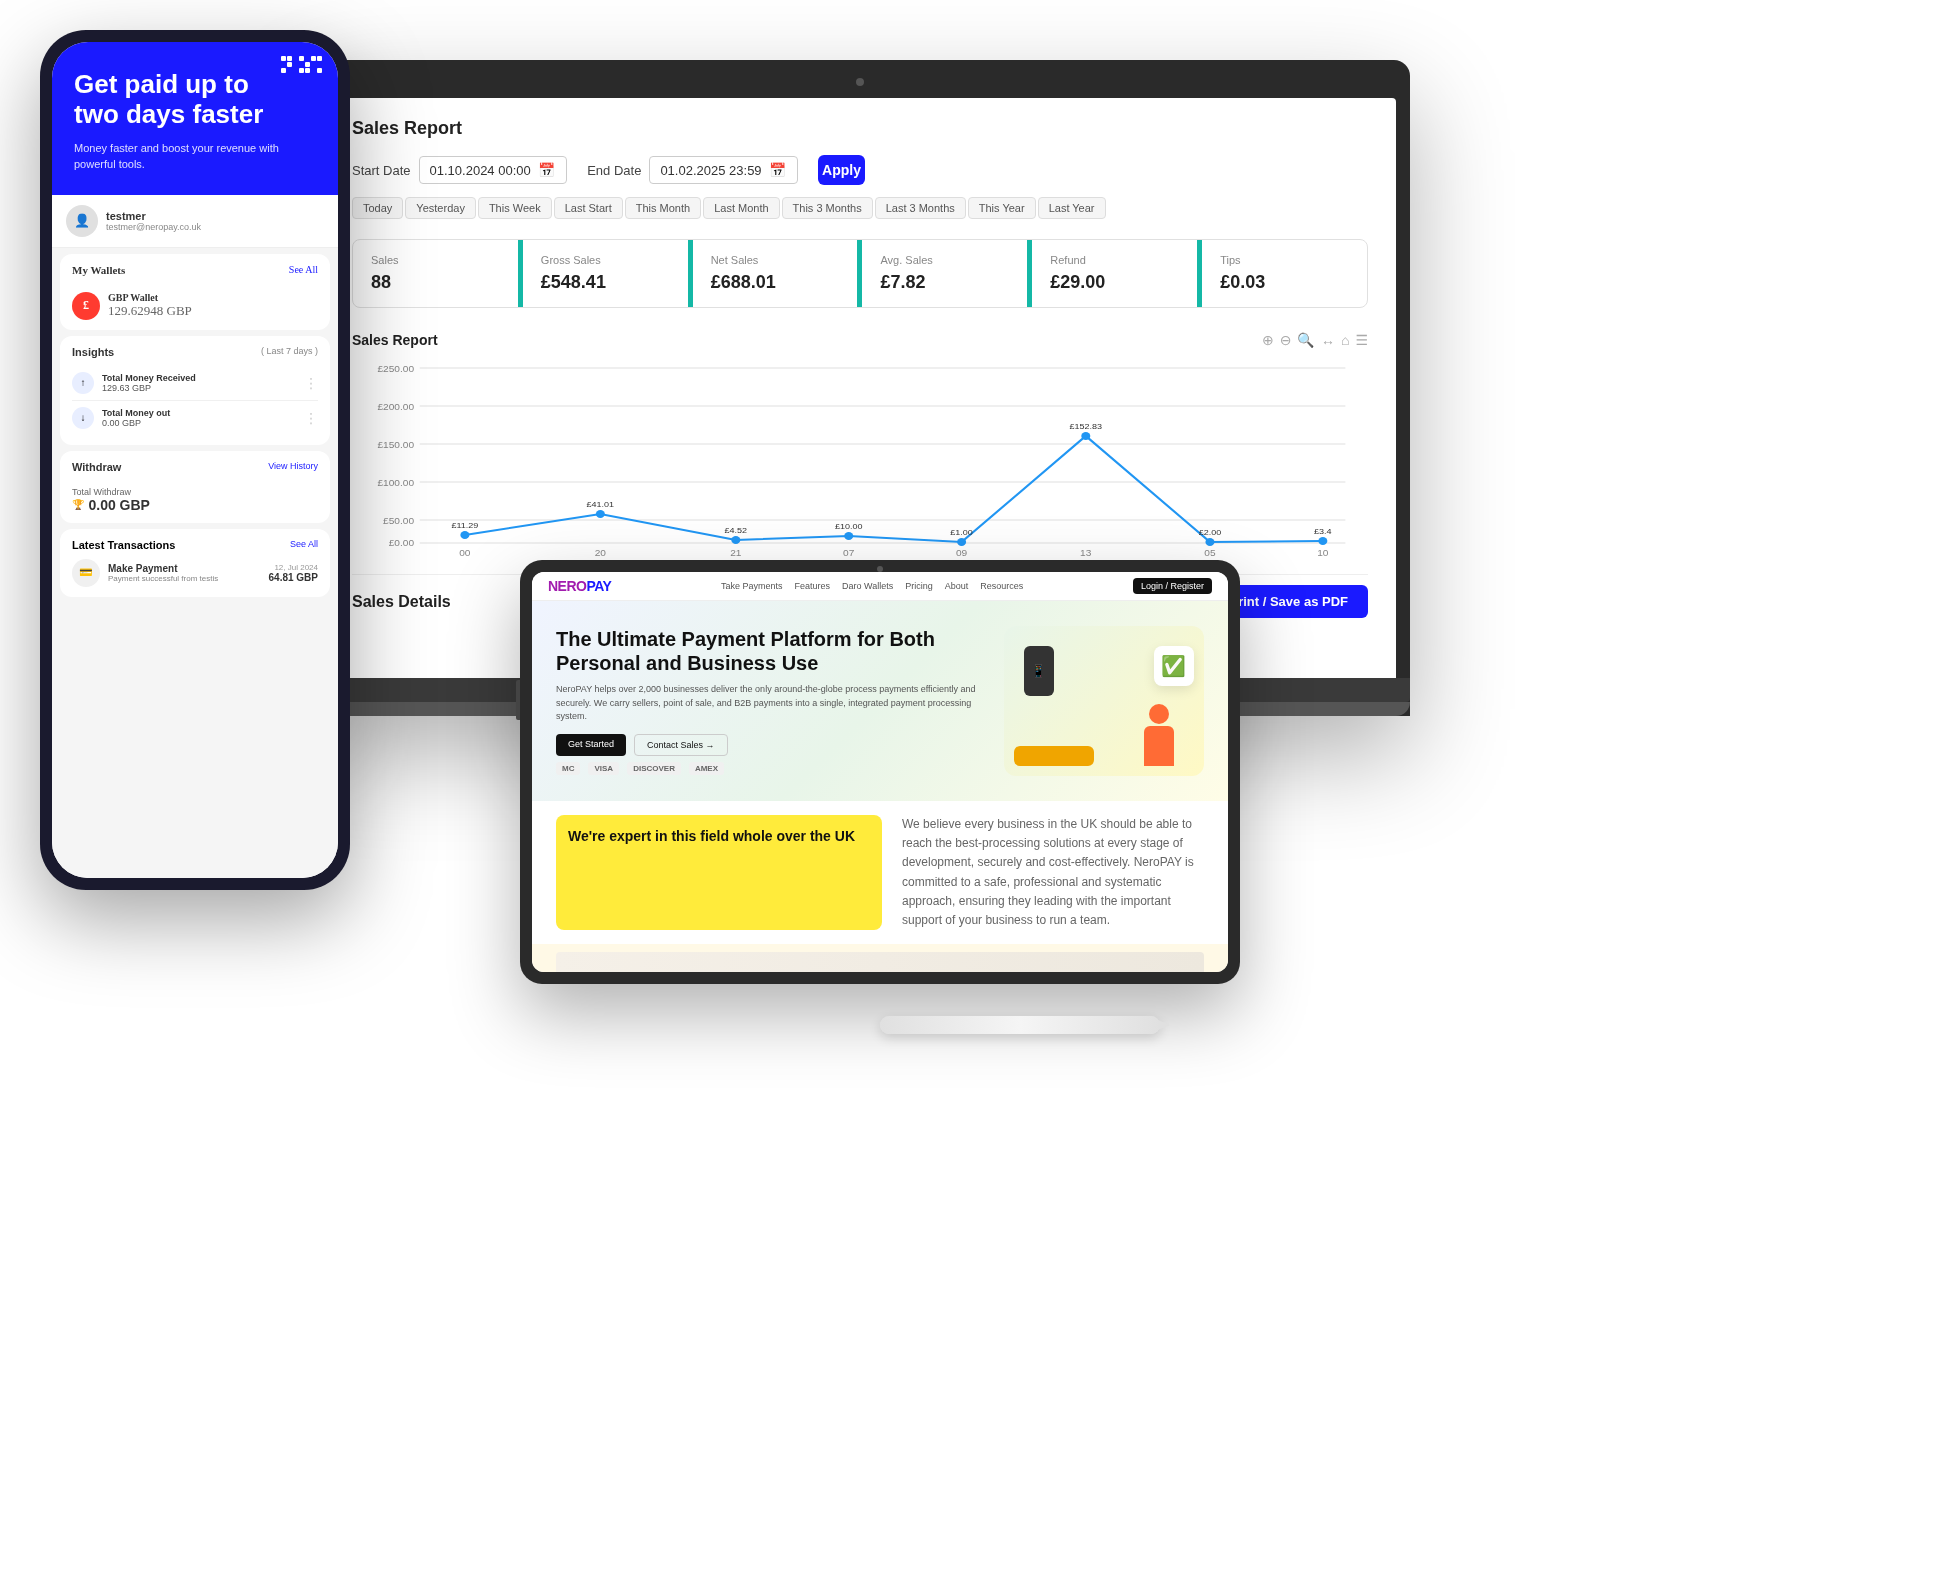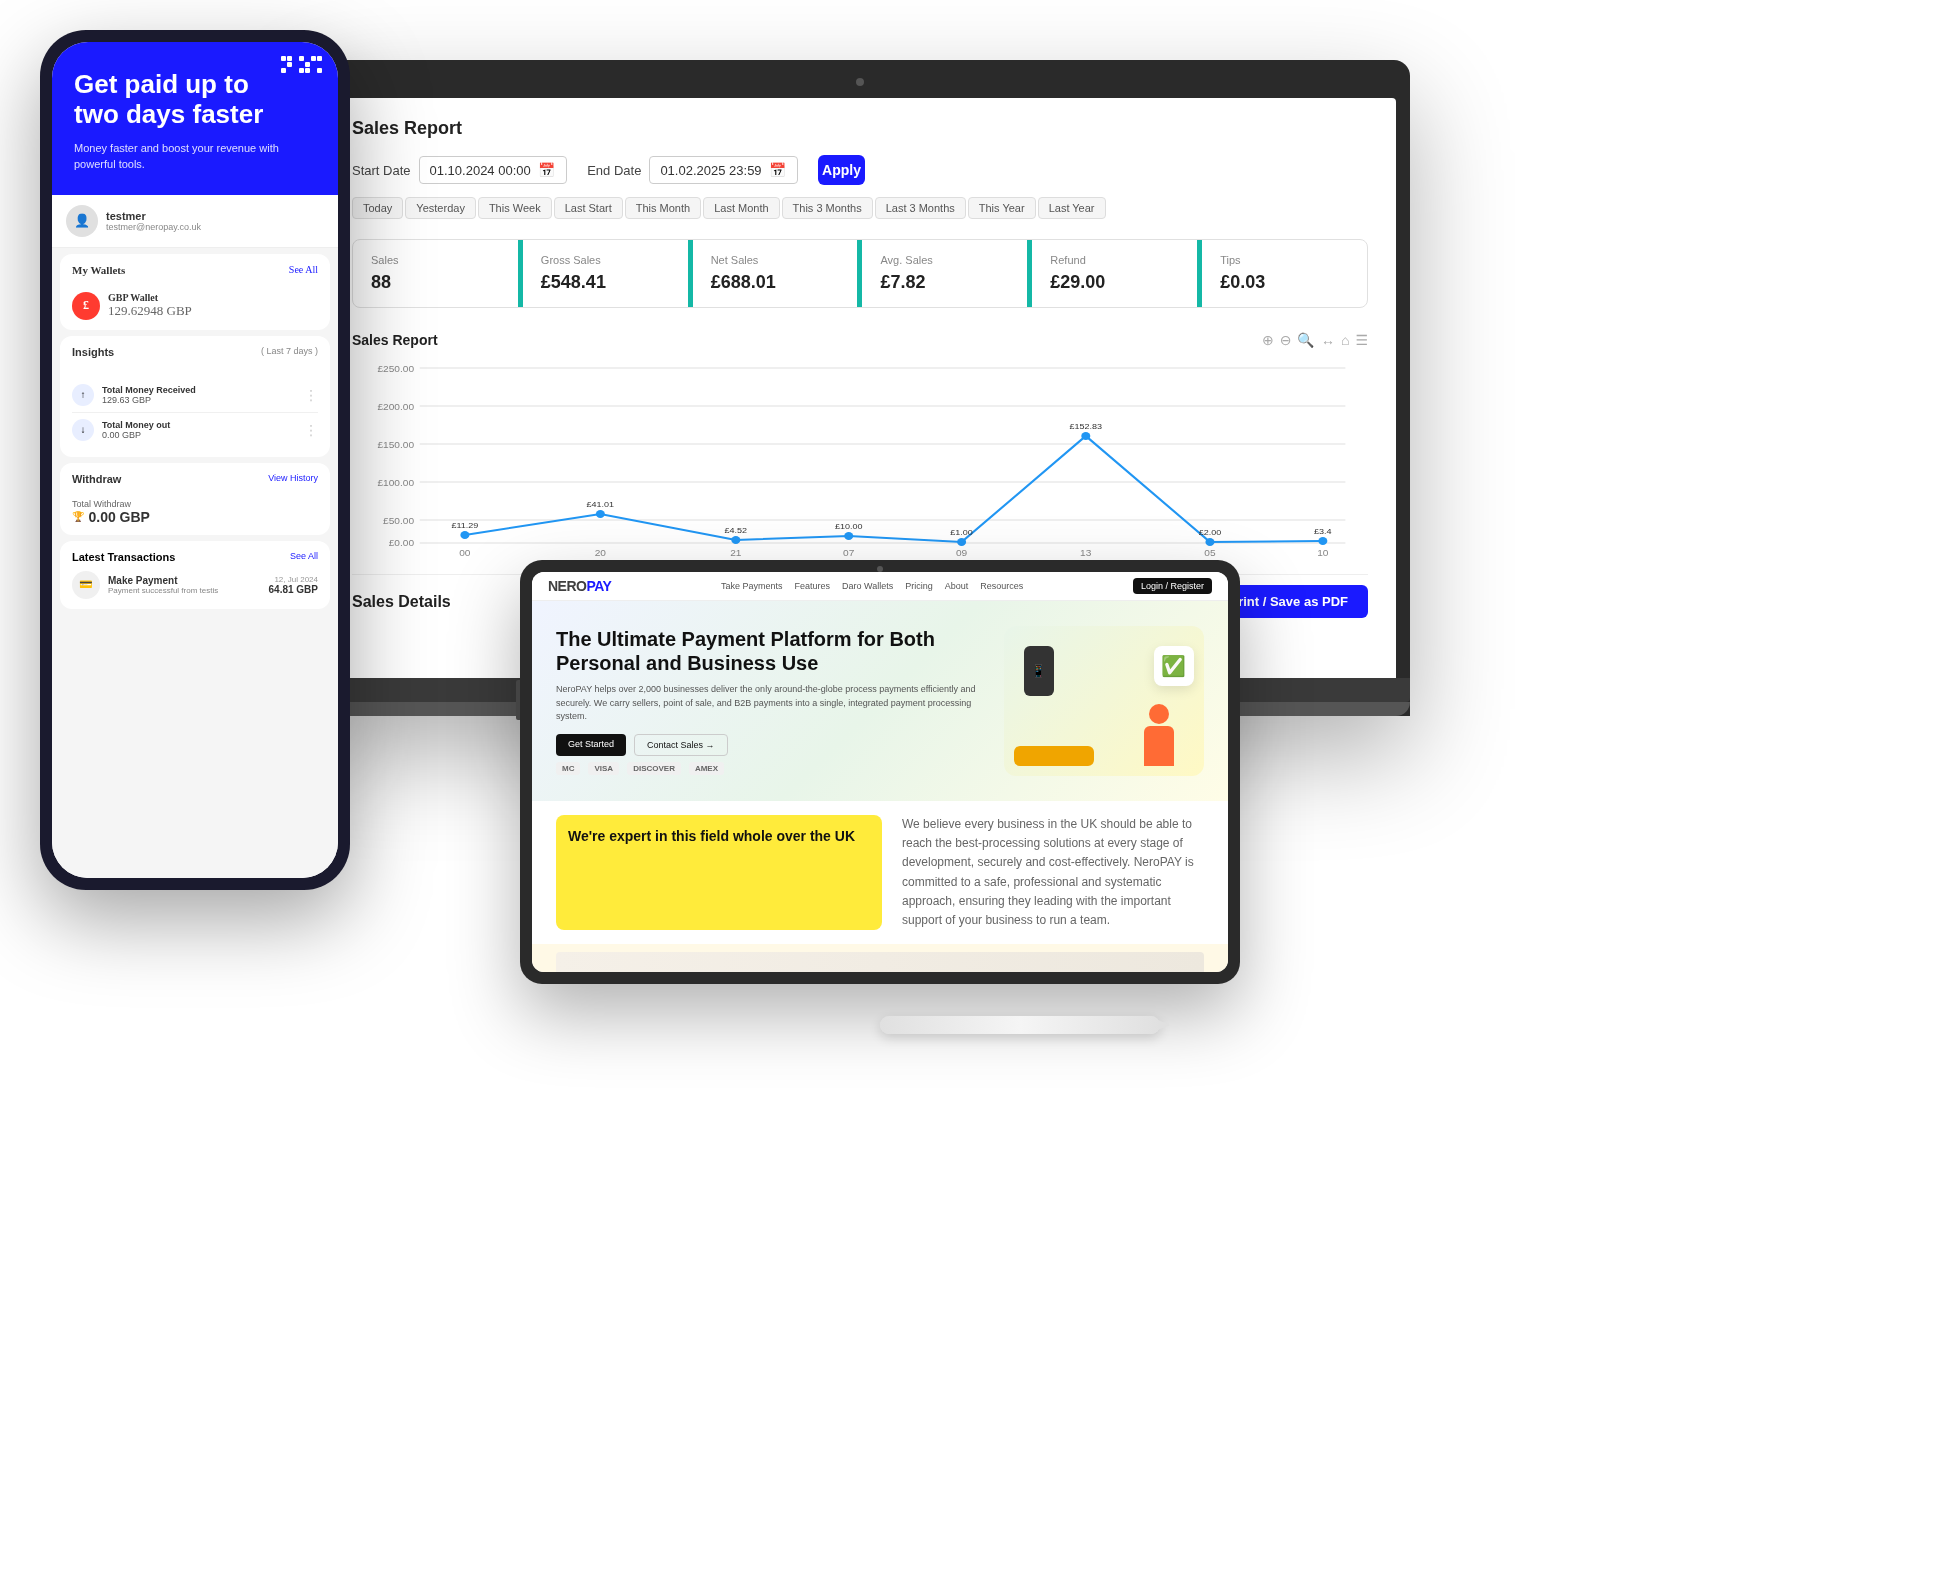--- a/index.html
+++ b/index.html
@@ -117,21 +117,21 @@
 
     .phone-insights {
       background: #fff;
       margin: 0 8px 6px;
       border-radius: 12px;
       padding: 10px 12px;
     }
     .insights-header {
       display: flex;
       justify-content: space-between;
-      margin-bottom: 20px;
+      margin-bottom: 8px;
     }
     .insights-label { font-size: 11px; font-weight: 700; color: #333; }
     .insights-period { font-size: 9px; color: #888; }
     .insight-row {
       display: flex;
       align-items: center;
       gap: 8px;
       padding: 6px 0;
       border-bottom: 1px solid #f0f0f0;
     }
@@ -423,21 +423,21 @@
       align-items: center;
       justify-content: space-between;
       border-bottom: 1px solid #eee;
     }
     .neropay-logo {
       font-size: 14px;
       font-weight: 900;
       color: #111;
       letter-spacing: -0.5px;
     }
-    .neropay-logo span { color: #404040; }
+    .neropay-logo span { color: #a21caf; }
     .nav-links {
       display: flex;
       gap: 12px;
     }
     .nav-link { font-size: 9px; color: #555; }
     .nav-login {
       background: #111;
       color: #fff;
       font-size: 9px;
       padding: 3px 8px;

